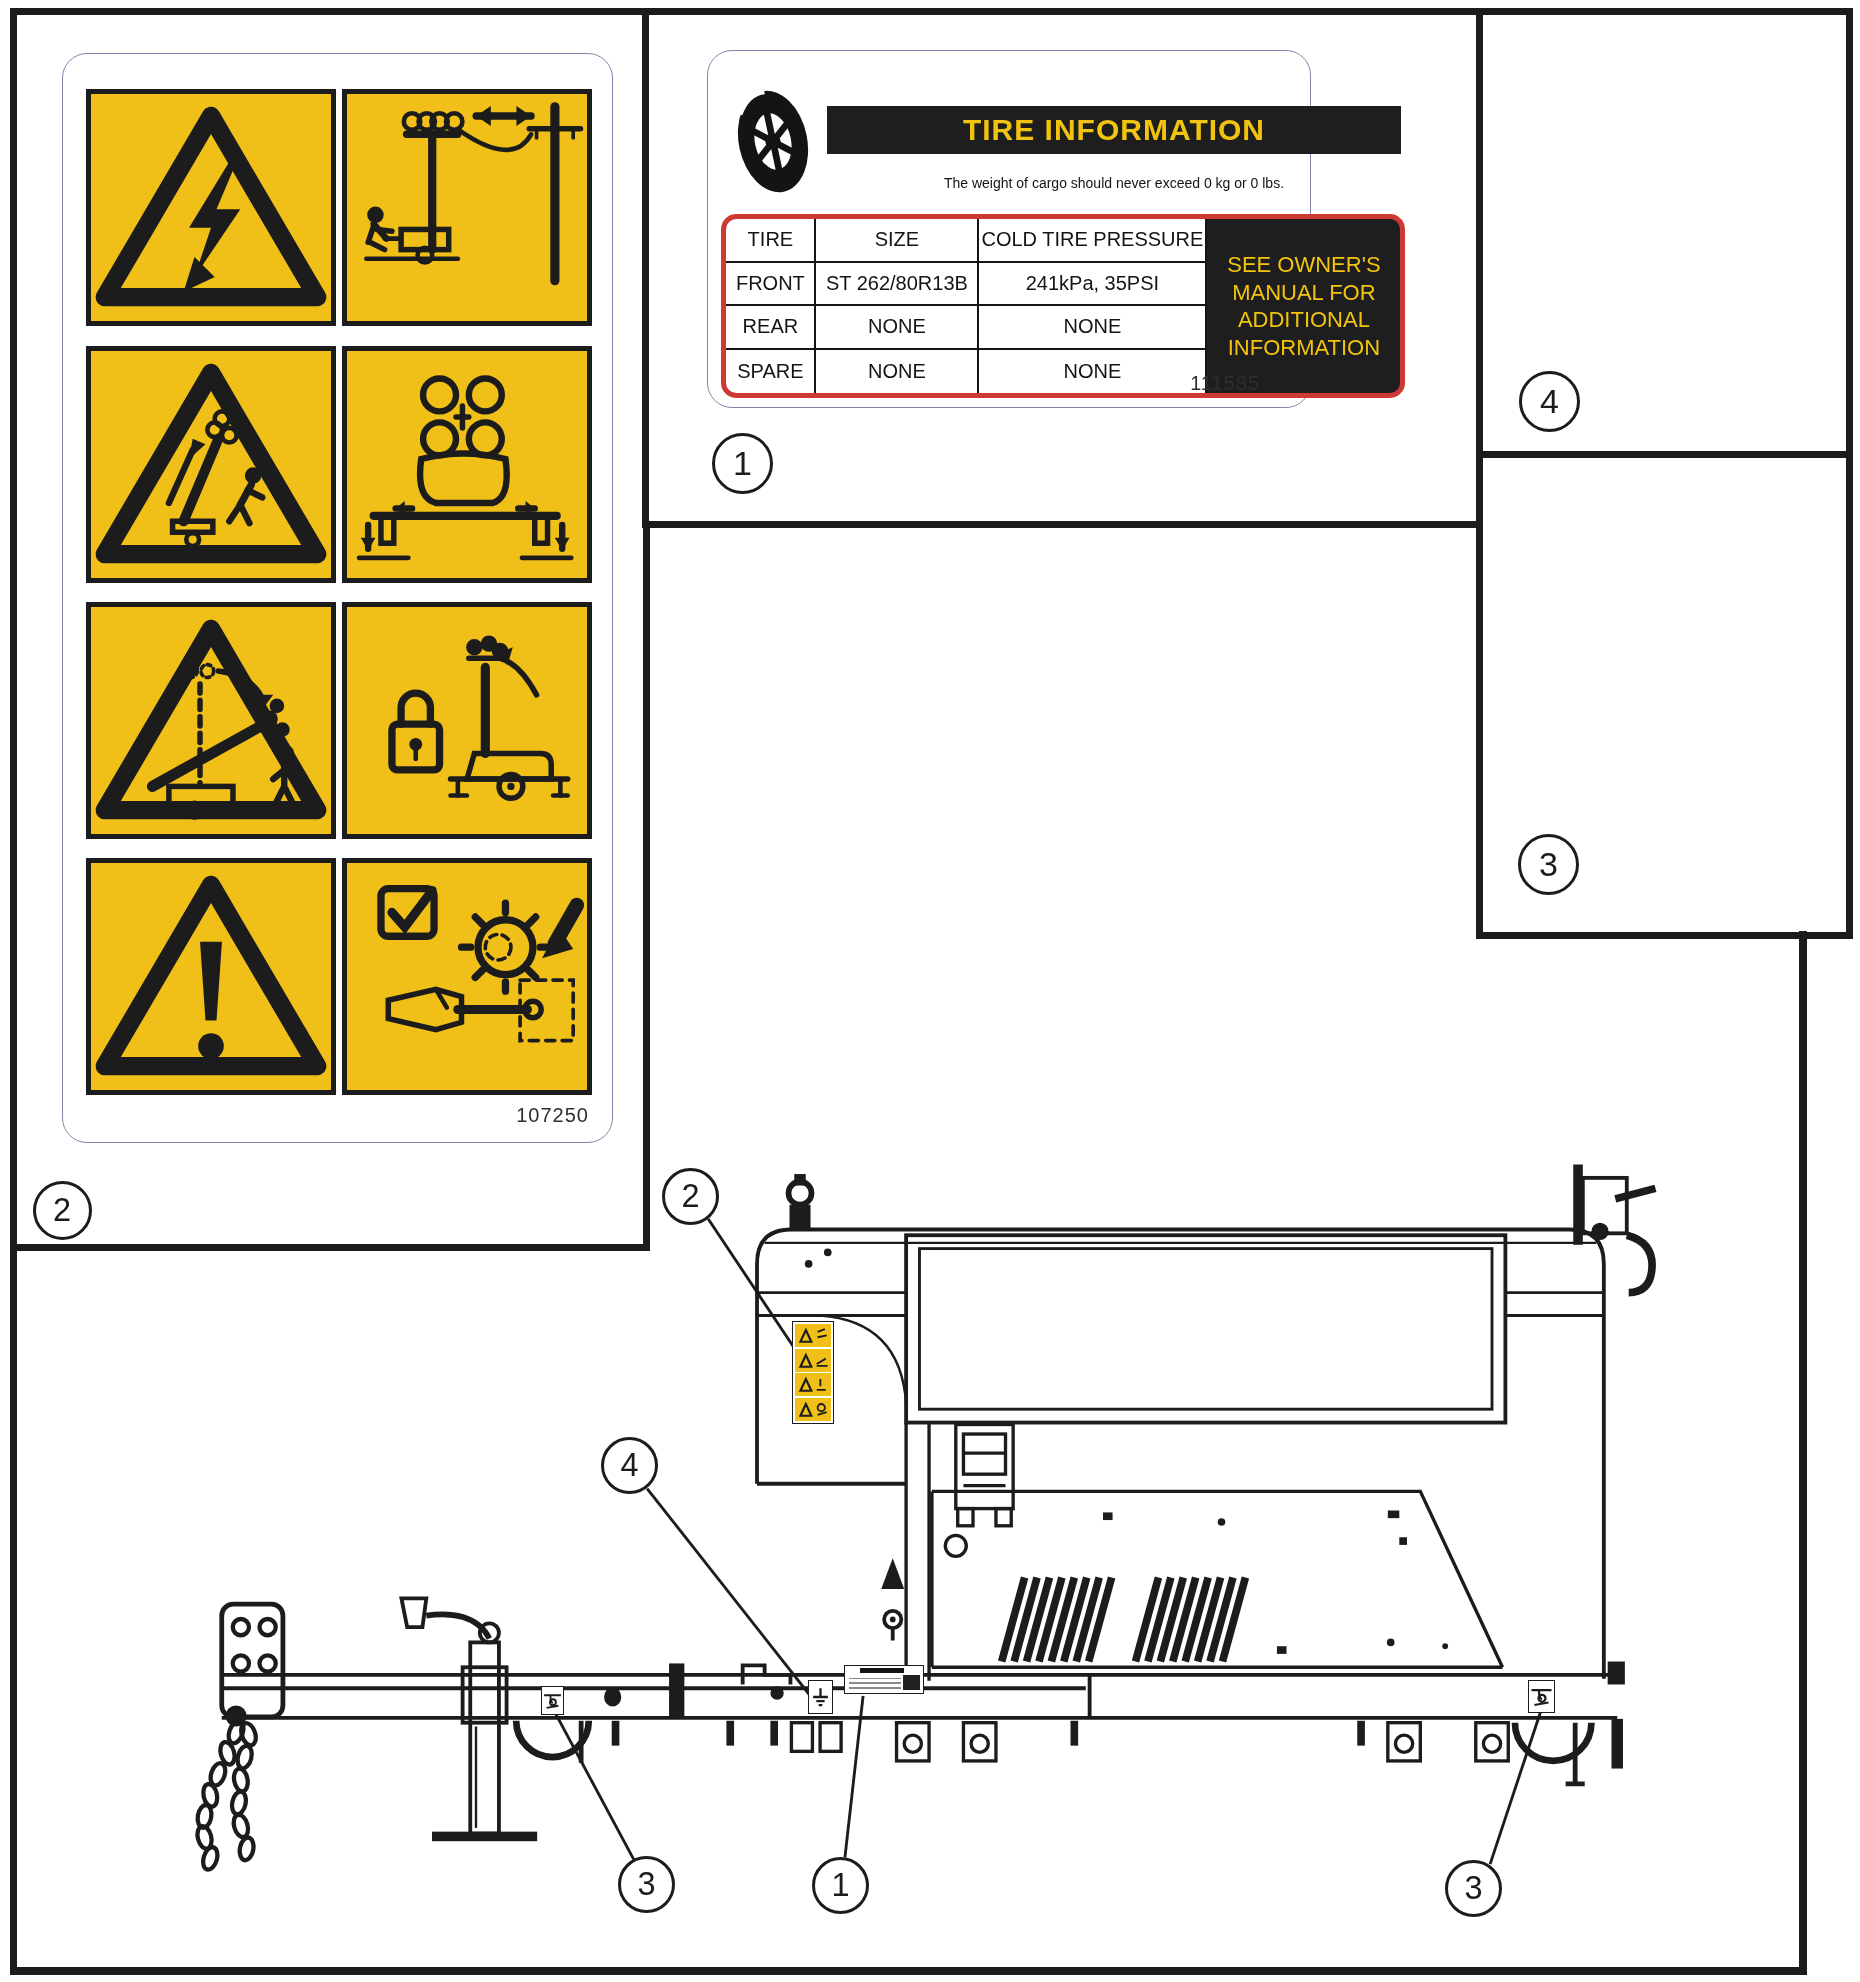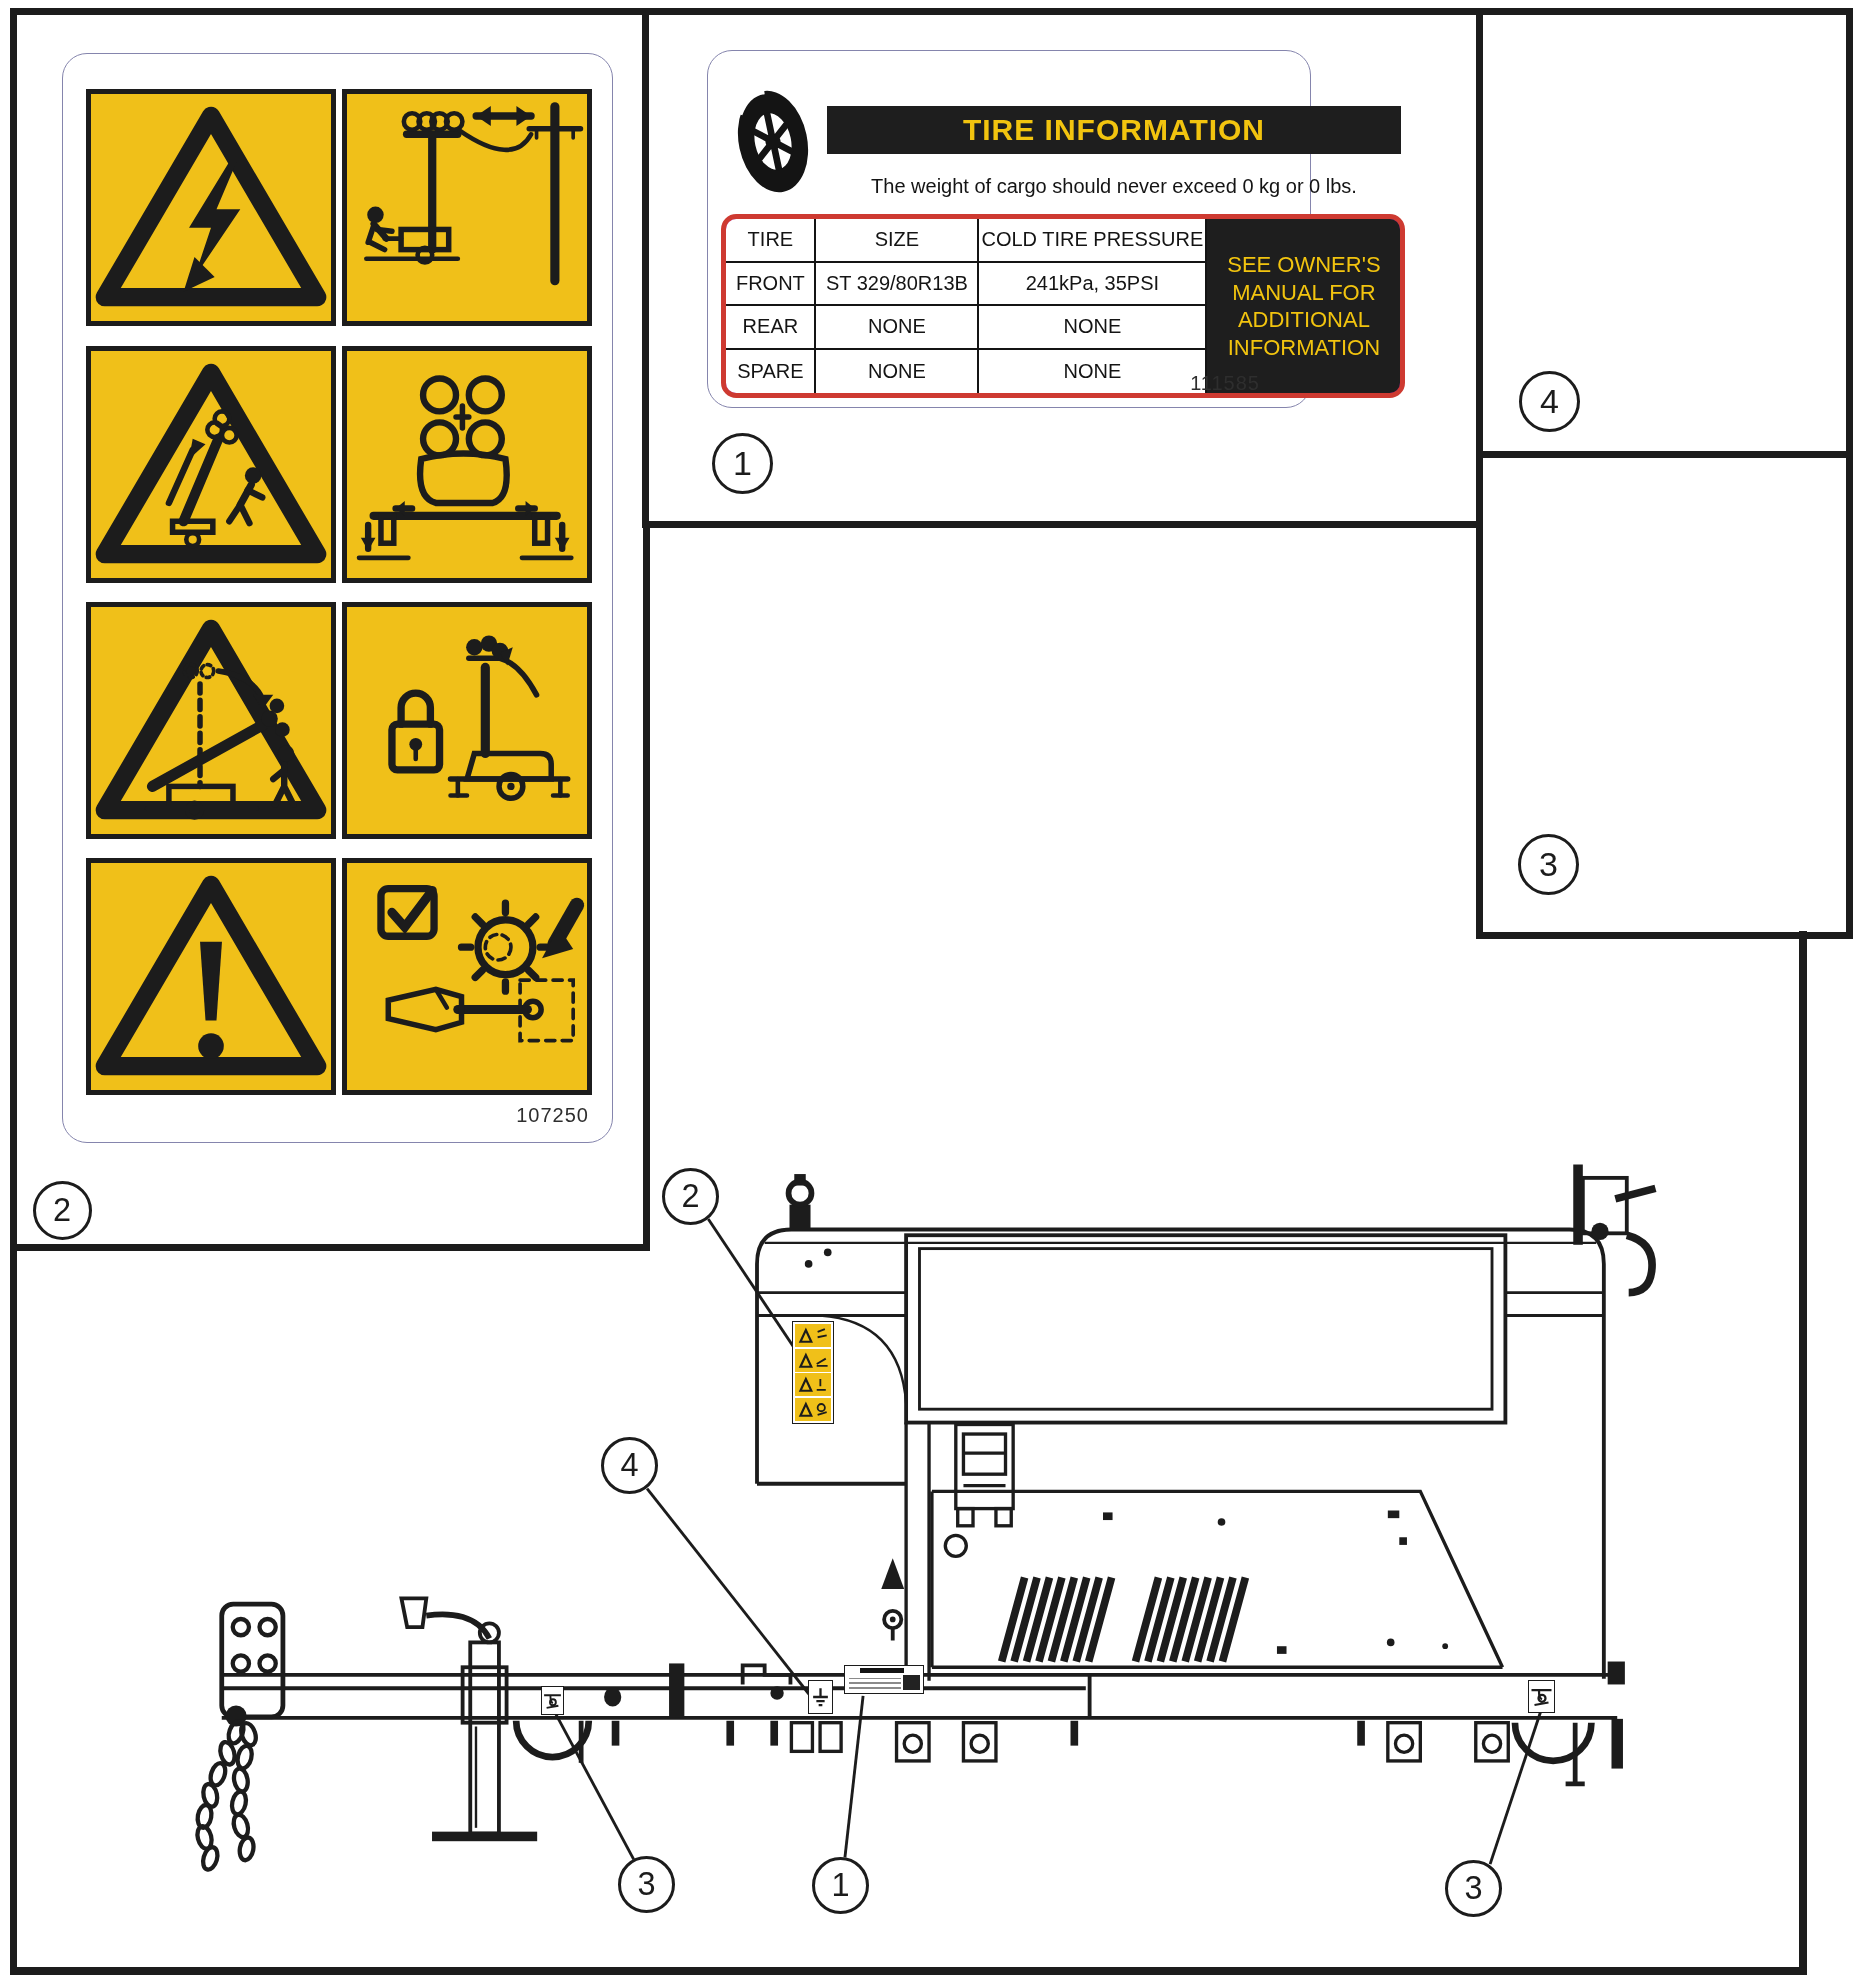--- a/index.html
+++ b/index.html
@@ -10,21 +10,21 @@
   .edge{position:absolute;background:#1c1c1c;}
   .rlabel{position:absolute;background:#fff;border:1.9px solid #8585ad;border-radius:25px;}
   .co{position:absolute;border:3.8px solid #1c1c1c;border-radius:50%;background:#fff;
       display:flex;align-items:center;justify-content:center;font-size:34px;color:#1c1c1c;z-index:6;}
   .partnum{position:absolute;font-size:20px;color:#2e2e2e;letter-spacing:1px;}
   .wcell{position:absolute;width:250px;height:237px;background:#F0C019;border:5.7px solid #1c1c1c;}
   .wcell svg{width:100%;height:100%;display:block;}
   
   .tbar{position:absolute;background:#1E1E1E;display:flex;align-items:center;justify-content:center;
         font-weight:bold;font-size:30px;letter-spacing:1px;color:#F2C40F;}
-  .tnote{position:absolute;text-align:center;font-size:20px;color:#141414;}
+  .tnote{position:absolute;text-align:center;font-size:14px;color:#141414;}
   .ttable{position:absolute;border:5.7px solid #CE3A31;border-radius:15.3px;overflow:hidden;background:#a21caf;
           display:grid;grid-template-columns:90px 163px 228px 1fr;grid-template-rows:repeat(4,1fr);}
   .tcell{display:flex;align-items:center;justify-content:center;font-size:20px;color:#141414;
          border-right:2.9px solid #141414;border-bottom:2.9px solid #141414;background:#fff;}
   .tcell.lastrow{border-bottom:none;}
   .tblack{grid-column:4;grid-row:1/5;background:#1E1E1E;color:#F2C40F;display:flex;align-items:center;
           justify-content:center;text-align:center;font-size:22px;line-height:1.25;padding:0 13.4px;}
   .sq{position:absolute;border:8.6px solid #1c1c1c;background:#fff;}
   .sq svg{width:100%;height:100%;display:block;}
   .mini{position:absolute;background:#fff;border:1.9px solid #1c1c1c;z-index:5;}
@@ -367,21 +367,21 @@
       </g>
     </svg>
     <div class="tbar" style="left:119px;top:55px;width:574px;height:48px;">TIRE INFORMATION</div>
     <div class="tnote" style="left:119px;top:124px;width:574px;">The weight of cargo should never exceed 0 kg or 0 lbs.</div>
     <div class="ttable" style="left:13.4px;top:163px;width:684px;height:184px;">
       <div class="tcell">TIRE</div>
       <div class="tcell">SIZE</div>
       <div class="tcell">COLD TIRE PRESSURE</div>
       <div class="tblack">SEE OWNER'S MANUAL FOR ADDITIONAL INFORMATION</div>
       <div class="tcell">FRONT</div>
-      <div class="tcell">ST 329/80R13B</div>
+      <div class="tcell">ST 262/80R13B</div>
       <div class="tcell">241kPa, 35PSI</div>
       <div class="tcell">REAR</div>
       <div class="tcell">NONE</div>
       <div class="tcell">NONE</div>
       <div class="tcell lastrow">SPARE</div>
       <div class="tcell lastrow">NONE</div>
       <div class="tcell lastrow">NONE</div>
     </div>
     <div class="partnum" style="right:50px;top:321px;">111585</div>
   </div>

